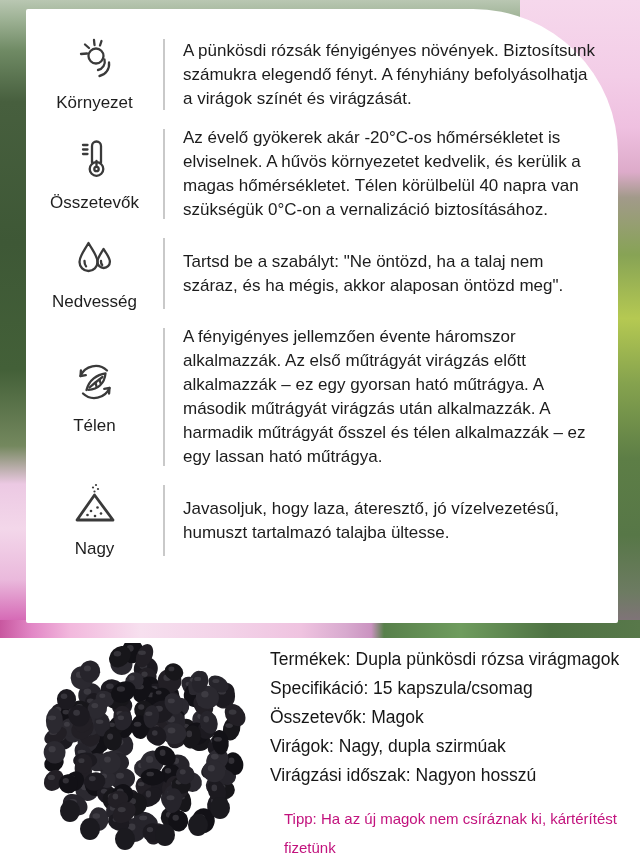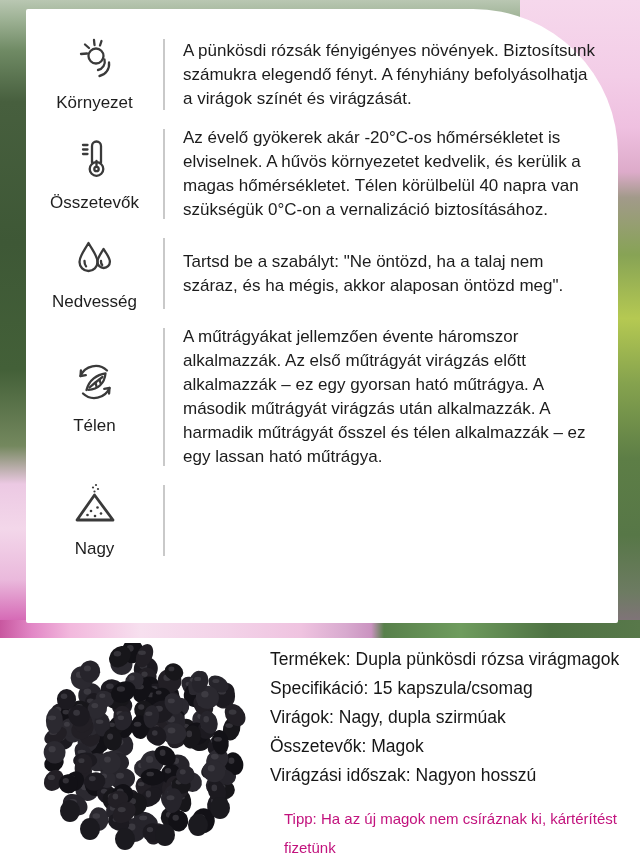--- a/index.html
+++ b/index.html
@@ -134,21 +134,21 @@
     <polyline class="ln" points="37.1,34.5 37.5,29 32.2,29.8"></polyline>
     <path class="ln" d="M14.5 31 C 17 21 25 15.5 33.5 14.5 C 32.5 24.5 26 30.5 16.5 30.8"></path>
     <path class="ln" d="M17.5 28.5 C 22 24.5 26.5 21 30.5 18"></path>
     <line class="ln" x1="23.5" y1="23.5" x2="24.5" y2="27.5"></line>
     <line class="ln" x1="27.5" y1="20.5" x2="28.5" y2="24"></line>
   </svg>
           </span>
       <span class="icon-label">Télen</span>
     </div>
     <div class="divider"></div>
-    <div class="section-text">A műtrágyákat jellemzően évente háromszor alkalmazzák. Az első műtrágyát virágzás előtt alkalmazzák – ez egy gyorsan ható műtrágya. A második műtrágyát virágzás után alkalmazzák. A harmadik műtrágyát ősszel és télen alkalmazzák – ez egy lassan ható műtrágya.</div>
+    <div class="section-text">A fényigényes jellemzően évente háromszor alkalmazzák. Az első műtrágyát virágzás előtt alkalmazzák – ez egy gyorsan ható műtrágya. A második műtrágyát virágzás után alkalmazzák. A harmadik műtrágyát ősszel és télen alkalmazzák – ez egy lassan ható műtrágya.</div>
   </div>
 
   <div class="section">
     <div class="icon-col">
       <span class="icon-holder">
             <svg id="soil-pile-icon" width="46" height="46" viewBox="0 0 46 46">
     <path class="ln" style="stroke-width:2.8" d="M22.5 13 L41 38 H5 Z"></path>
     <circle cx="19" cy="29" r="1.3" fill="#3a3a3a"></circle>
     <circle cx="25.5" cy="25.5" r="1.3" fill="#3a3a3a"></circle>
     <circle cx="29" cy="31.5" r="1.3" fill="#3a3a3a"></circle>
@@ -156,20 +156,21 @@
     <circle cx="23" cy="34" r="1.3" fill="#3a3a3a"></circle>
     <circle cx="24" cy="3" r="1.1" fill="#3a3a3a"></circle>
     <circle cx="21" cy="5.5" r="1.1" fill="#3a3a3a"></circle>
     <circle cx="26" cy="7" r="1.1" fill="#3a3a3a"></circle>
     <circle cx="22.5" cy="9.5" r="1.1" fill="#3a3a3a"></circle>
   </svg>
           </span>
       <span class="icon-label">Nagy</span>
     </div>
     <div class="divider"></div>
+    <div class="section-text">Javasoljuk, hogy laza, áteresztő, jó vízelvezetésű, humuszt tartalmazó talajba ültesse.</div>
   </div>
 </div>
 
   <div class="product">
     <svg class="seeds" id="seeds-svg" viewBox="0 0 230 210">
         <ellipse cx="113.6" cy="125.4" rx="9.5" ry="9.2" transform="rotate(5 113.6 125.4)" fill="#2b2930"></ellipse>
         <ellipse cx="111.1" cy="122.4" rx="3.0" ry="2.6" fill="#4c4a52" opacity="0.55"></ellipse>
         <ellipse cx="187.3" cy="160.8" rx="12.3" ry="9.7" transform="rotate(116 187.3 160.8)" fill="#1c1a20"></ellipse>
         <ellipse cx="184.8" cy="157.8" rx="3.9" ry="2.7" fill="#4c4a52" opacity="0.55"></ellipse>
         <ellipse cx="91.3" cy="83.4" rx="12.8" ry="11.7" transform="rotate(160 91.3 83.4)" fill="#121116"></ellipse>
@@ -501,19 +502,19 @@
         <ellipse cx="60" cy="186" rx="10" ry="11" fill="#1b1a1f"></ellipse>
         <ellipse cx="95" cy="196" rx="10" ry="11" fill="#1b1a1f"></ellipse>
         <ellipse cx="135" cy="192" rx="10" ry="11" fill="#1b1a1f"></ellipse>
         <ellipse cx="168" cy="182" rx="10" ry="11" fill="#1b1a1f"></ellipse>
         <ellipse cx="40" cy="168" rx="10" ry="11" fill="#1b1a1f"></ellipse>
         <ellipse cx="190" cy="165" rx="10" ry="11" fill="#1b1a1f"></ellipse>
       </svg>
     <div class="product-text" id="product-text">
         <p class="prod-line">Termékek: Dupla pünkösdi rózsa virágmagok</p>
         <p class="prod-line">Specifikáció: 15 kapszula/csomag</p>
+        <p class="prod-line">Összetevők: Magok</p>
         <p class="prod-line">Virágok: Nagy, dupla szirmúak</p>
-        <p class="prod-line">Összetevők: Magok</p>
         <p class="prod-line">Virágzási időszak: Nagyon hosszú</p>
         <p class="tip-line" style="color: rgb(194, 18, 125);">Tipp: Ha az új magok nem csíráznak ki, kártérítést fizetünk</p>
       </div>
   </div>
 </div>
 
 </body></html>

